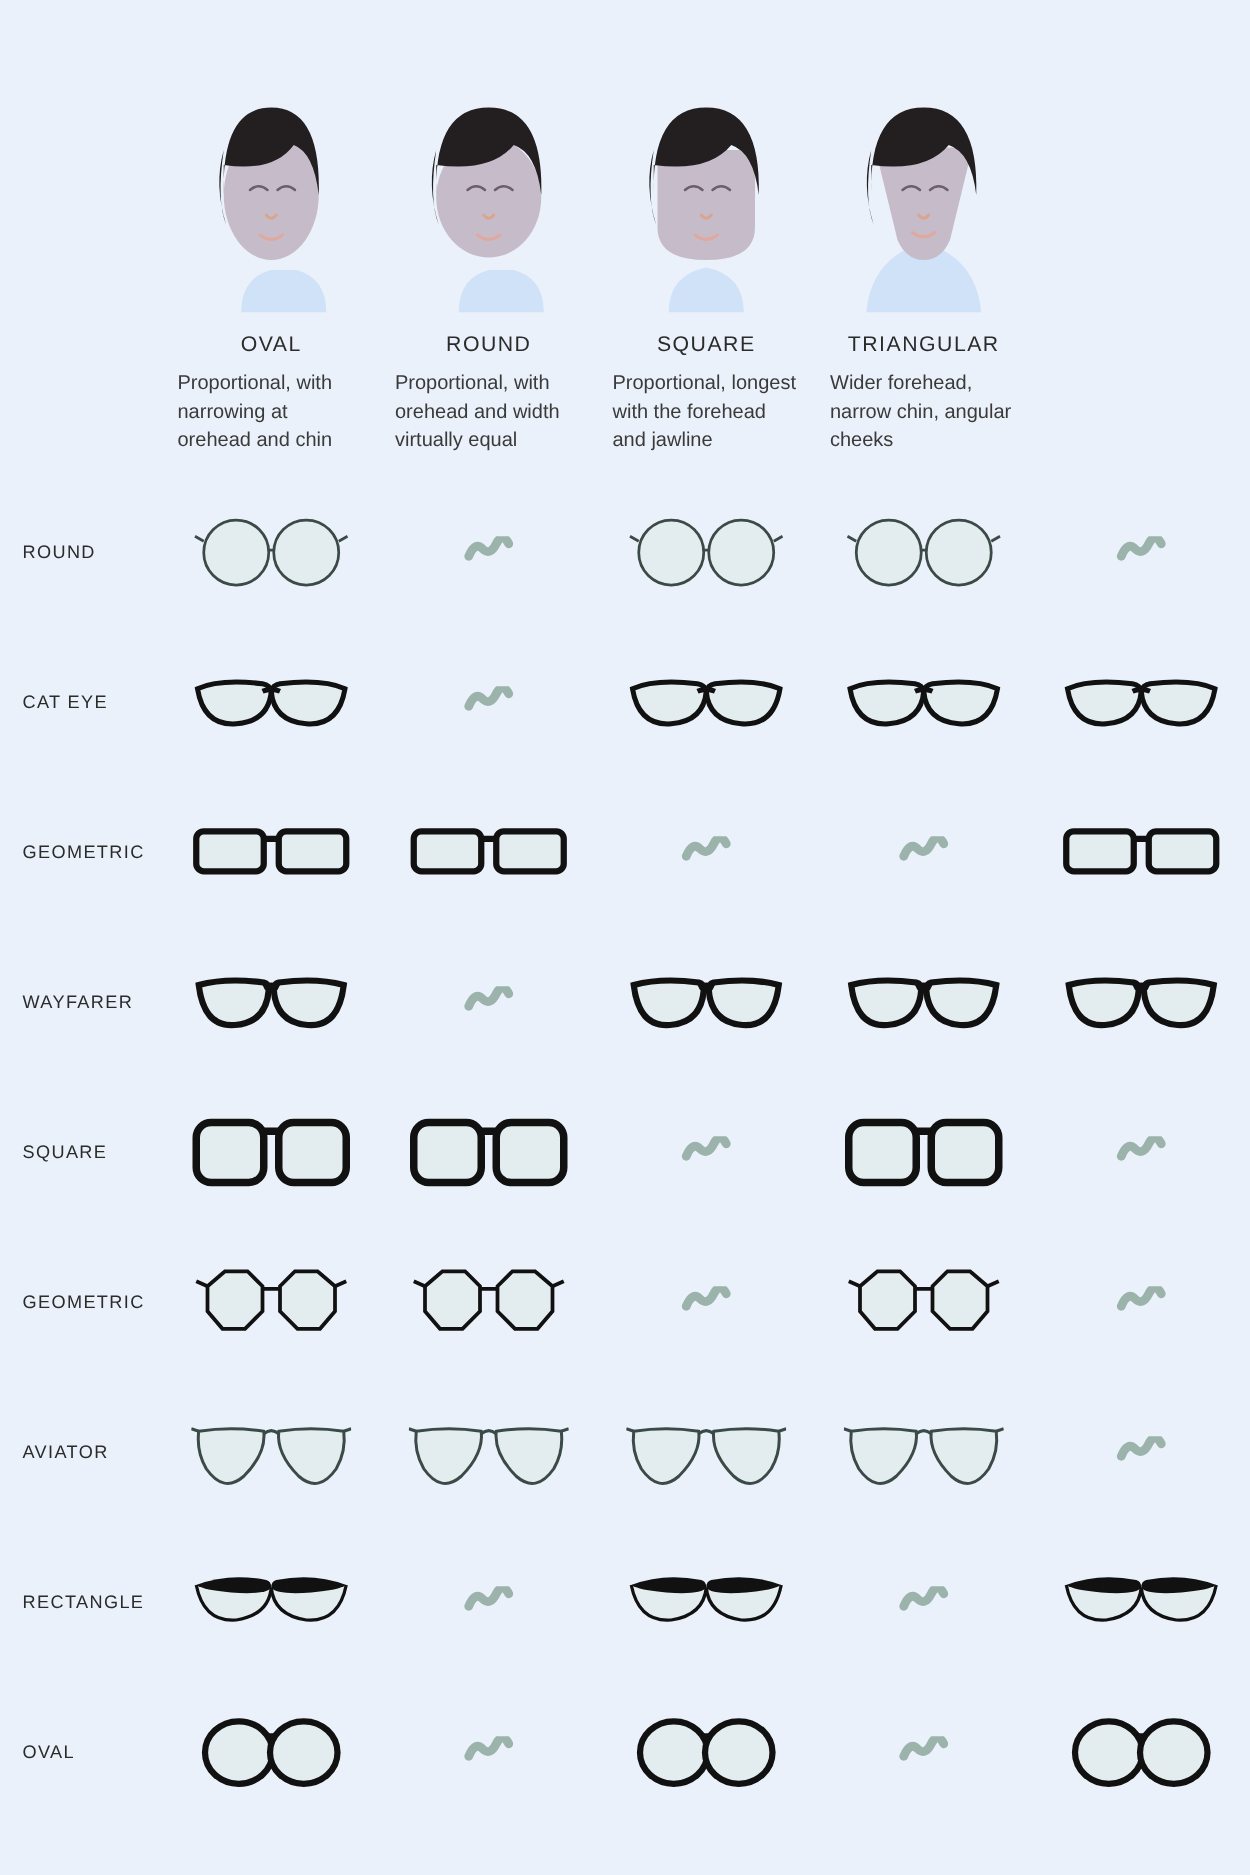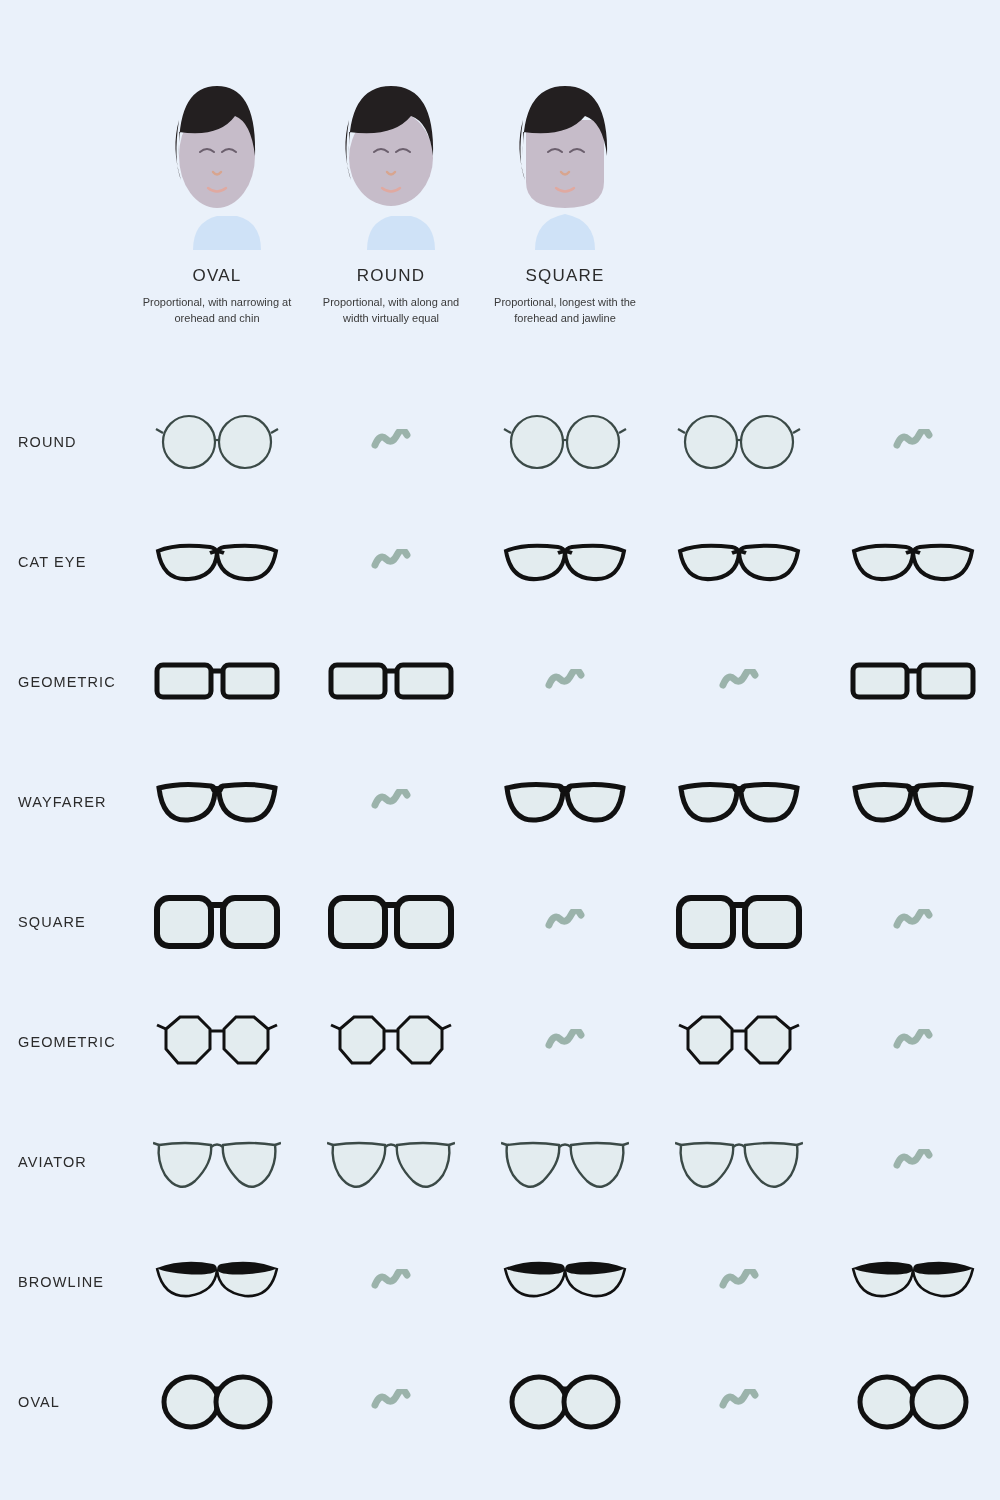--- a/index.html
+++ b/index.html
@@ -43,24 +43,24 @@
   }
   .face-title {
     margin-top: 16px;
     font-size: 17px;
     letter-spacing: 1.2px;
     color: #2b2b2b;
     text-align: center;
   }
   .face-desc {
     margin-top: 9px;
-    font-size: 11px;
+    font-size: 16px;
     line-height: 1.45;
     color: #3a3a3a;
-    text-align: center;
+    text-align: left;
     width: 150px;
   }
 
   
   .grid {
     position: absolute;
     top: 382px;
     left: 0;
     width: 1000px;
   }
@@ -122,40 +122,56 @@
           <ellipse cx="70" cy="98" rx="42" ry="48" fill="#c6bcc9"></ellipse>
           <path d="M28 96 q-2-70 42-70 q44 0 42 70 q-4-34 -22-40 q-18 22 -62 16 z" fill="#231f20"></path>
           <path d="M28 60 q-6 40 2 60 q-10-32 -2-60 z" fill="#231f20"></path>
           <path d="M53 92 q7-6 14 0" stroke="#6b5f6d" stroke-width="2" fill="none" stroke-linecap="round"></path>
           <path d="M75 92 q7-6 14 0" stroke="#6b5f6d" stroke-width="2" fill="none" stroke-linecap="round"></path>
           <path d="M66 112 q4 5 8 0" stroke="#d8a58f" stroke-width="2.4" fill="none" stroke-linecap="round"></path>
           <path d="M61 128 q9 7 18 0" stroke="#e0a9a0" stroke-width="2.4" fill="none" stroke-linecap="round"></path>
         </svg>
       </div>
       <div class="face-title">ROUND</div>
-      <div class="face-desc">Proportional, with along and width virtually equal</div>
+      <div class="face-desc">Proportional, with orehead and width virtually equal</div>
     </div>
 
     <div class="face-col">
       <div class="face-art">
         <svg viewBox="0 0 140 190" width="140" height="190">
           <path d="M40 190 q0-30 30-36 h0 q30 6 30 36 z" fill="#cfe2f7"></path>
           <path d="M31 60 h78 v62 q0 26 -39 26 q-39 0 -39 -26 z" fill="#c6bcc9"></path>
           <path d="M28 96 q-2-70 42-70 q44 0 42 70 q-4-34 -22-40 q-18 22 -62 16 z" fill="#231f20"></path>
           <path d="M28 60 q-6 40 2 60 q-10-32 -2-60 z" fill="#231f20"></path>
           <path d="M53 92 q7-6 14 0" stroke="#6b5f6d" stroke-width="2" fill="none" stroke-linecap="round"></path>
           <path d="M75 92 q7-6 14 0" stroke="#6b5f6d" stroke-width="2" fill="none" stroke-linecap="round"></path>
           <path d="M66 112 q4 5 8 0" stroke="#d8a58f" stroke-width="2.4" fill="none" stroke-linecap="round"></path>
           <path d="M61 128 q9 7 18 0" stroke="#e0a9a0" stroke-width="2.4" fill="none" stroke-linecap="round"></path>
         </svg>
       </div>
       <div class="face-title">SQUARE</div>
       <div class="face-desc">Proportional, longest with the forehead and jawline</div>
     </div>
 
+    <div class="face-col">
+      <div class="face-art">
+        <svg viewBox="0 0 140 190" width="140" height="190">
+          <path d="M24 190 q4-44 46-56 h0 q42 12 46 56 z" fill="#cfe2f7"></path>
+          <path d="M31 58 h78 l-18 74 q-7 16 -21 16 q-14 0 -21 -16 z" fill="#c6bcc9"></path>
+          <path d="M28 96 q-2-70 42-70 q44 0 42 70 q-4-34 -22-40 q-18 22 -62 16 z" fill="#231f20"></path>
+          <path d="M28 60 q-6 40 2 60 q-10-32 -2-60 z" fill="#231f20"></path>
+          <path d="M53 92 q7-6 14 0" stroke="#6b5f6d" stroke-width="2" fill="none" stroke-linecap="round"></path>
+          <path d="M75 92 q7-6 14 0" stroke="#6b5f6d" stroke-width="2" fill="none" stroke-linecap="round"></path>
+          <path d="M66 112 q4 5 8 0" stroke="#d8a58f" stroke-width="2.4" fill="none" stroke-linecap="round"></path>
+          <path d="M61 126 q9 7 18 0" stroke="#e0a9a0" stroke-width="2.4" fill="none" stroke-linecap="round"></path>
+        </svg>
+      </div>
+      <div class="face-title">TRIANGULAR</div>
+      <div class="face-desc">Wider forehead, narrow chin, angular cheeks</div>
+    </div>
 
   </div>
 
   <div class="grid">
 
     <div class="row">
       <div class="row-label">ROUND</div>
       <div class="cell">
         <svg width="124" height="62" viewBox="0 0 124 62">
           <circle cx="34" cy="31" r="26" fill="#e3ecef" stroke="#3b4a47" stroke-width="2.2"></circle>
@@ -419,21 +435,21 @@
         </svg>
       </div>
       <div class="cell">
         <svg width="40" height="26" viewBox="0 0 40 26" class="squiggle">
           <path d="M4 16 q5-12 11-6 q6 6 11-4 q5-10 10 0" stroke="#9bb3ab" stroke-width="7" fill="none" stroke-linecap="round"></path>
         </svg>
       </div>
     </div>
 
     <div class="row">
-      <div class="row-label">BROWLINE</div>
+      <div class="row-label">RECTANGLE</div>
       <div class="cell">
         <svg width="128" height="56" viewBox="0 0 128 56">
           <path d="M4 14 q26-10 56-4 q4 1 4 6 q-2 22 -28 26 q-26 2 -32-28 z" fill="#e3ecef"></path>
           <path d="M4 14 q26-10 56-4 q4 1 4 6 q-4 6 -32 4 q-22-2 -28-6 z" fill="#111"></path>
           <path d="M64 16 q-2 22 -28 26 q-26 2 -32-28" fill="none" stroke="#111" stroke-width="2.6"></path>
           <path d="M124 14 q-26-10 -56-4 q-4 1 -4 6 q2 22 28 26 q26 2 32-28 z" fill="#e3ecef"></path>
           <path d="M124 14 q-26-10 -56-4 q-4 1 -4 6 q4 6 32 4 q22-2 28-6 z" fill="#111"></path>
           <path d="M64 16 q2 22 28 26 q26 2 32-28" fill="none" stroke="#111" stroke-width="2.6"></path>
         </svg>
       </div>

